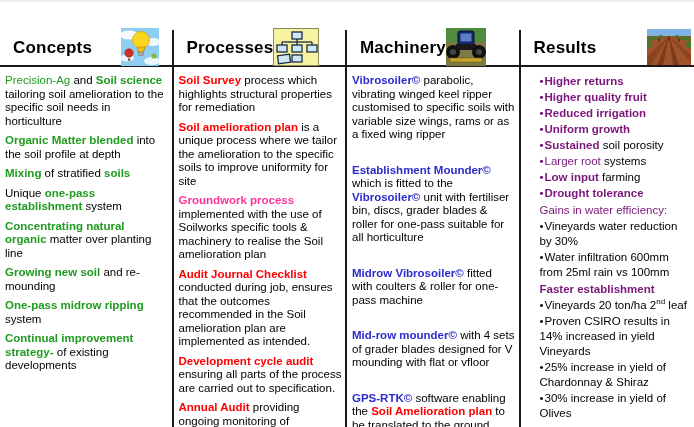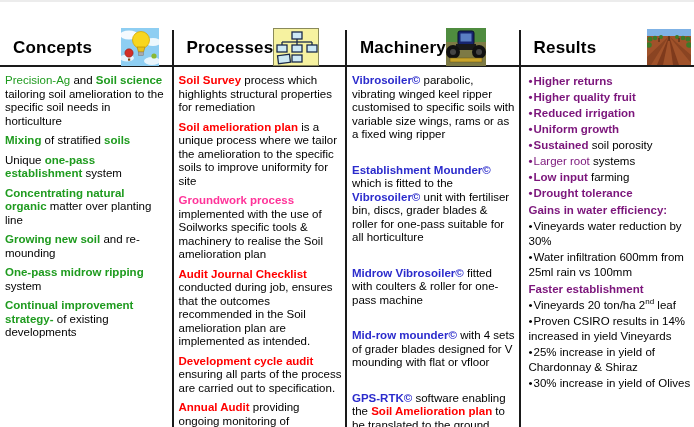--- a/index.html
+++ b/index.html
@@ -12,21 +12,21 @@
             border-bottom:2px solid #1a1a1a;padding-left:13px;flex:none;}
   .col-title{font-size:17px;font-weight:bold;color:#000;letter-spacing:0.2px;}
   .col-icon{flex:none;line-height:0;margin-top:-2px;}
   .col:nth-child(1) .col-icon{margin-right:13px;}
   .col:nth-child(2) .col-icon{margin-right:46px;}
   .col:nth-child(3) .col-icon{margin-right:40px;}
   .col:nth-child(4) .col-icon{margin-right:3px;}
   .col-body{padding:7px 3px 0 5px;font-size:11.5px;line-height:13.5px;color:#000;}
   .para{margin:0 0 6px 0;}
   .col-body.spaced .para{margin:0 0 22px 0;}
-  .col-body.results{line-height:15px;padding-left:8px;}
+  .col-body.results{line-height:15px;padding-left:19px;}
   .col-body.results .para{margin:0 0 1px 0;}
   .col-body.results .para.heading{margin-top:2px;}
   .bullet{margin-right:1px;}
   sup{font-size:8px;line-height:0;}
 </style>
 </head>
 <body>
 
 <div class="slide">
   <div class="cols">
@@ -42,20 +42,21 @@
               <circle cx="20" cy="12" r="8.5" fill="#f8d61e" stroke="#d8a800" stroke-width="0.8"></circle>
               <path d="M16 19 L24 19 L22.5 24 L17.5 24 Z" fill="#e8c31a" stroke="#b08000" stroke-width="0.6"></path>
               <rect x="17.5" y="24" width="5" height="3.5" fill="#aaaaaa" stroke="#777777" stroke-width="0.5"></rect>
               <circle cx="8" cy="25" r="4.2" fill="#d22f27" stroke="#8a1a14" stroke-width="0.5"></circle>
               <rect x="7" y="30.5" width="2.2" height="2.2" fill="#7a4a1a"></rect>
               <circle cx="33" cy="28" r="2.6" fill="#8ab832"></circle>
             </svg></span>
         </div>
         <div class="col-body">
           <div class="para"><span style="color: rgb(31, 155, 31); font-weight: normal;">Precision-Ag</span><span style="color: rgb(0, 0, 0);"> and </span><span style="color: rgb(31, 155, 31); font-weight: bold;">Soil science</span><span style="color: rgb(0, 0, 0);"> tailoring soil amelioration to the specific soil needs in horticulture</span></div>
+          <div class="para"><span style="color: rgb(31, 155, 31); font-weight: bold;">Organic Matter blended</span><span style="color: rgb(0, 0, 0);"> into the soil profile at depth</span></div>
           <div class="para"><span style="color: rgb(31, 155, 31); font-weight: bold;">Mixing</span><span style="color: rgb(0, 0, 0);"> of stratified </span><span style="color: rgb(31, 155, 31); font-weight: bold;">soils</span></div>
           <div class="para"><span style="color: rgb(0, 0, 0);">Unique </span><span style="color: rgb(31, 155, 31); font-weight: bold;">one-pass establishment</span><span style="color: rgb(0, 0, 0);"> system</span></div>
           <div class="para"><span style="color: rgb(31, 155, 31); font-weight: bold;">Concentrating natural organic</span><span style="color: rgb(0, 0, 0);"> matter over planting line</span></div>
           <div class="para"><span style="color: rgb(31, 155, 31); font-weight: bold;">Growing new soil</span><span style="color: rgb(0, 0, 0);"> and re-mounding</span></div>
           <div class="para"><span style="color: rgb(31, 155, 31); font-weight: bold;">One-pass midrow ripping</span><span style="color: rgb(0, 0, 0);"> system</span></div>
           <div class="para"><span style="color: rgb(31, 155, 31); font-weight: bold;">Continual improvement strategy-</span><span style="color: rgb(0, 0, 0);"> of existing developments</span></div>
         </div>
       </div>
       <div class="col">
         <div class="col-head">
@@ -139,21 +140,21 @@
         </div>
         <div class="col-body results">
           <div class="para"><span class="bullet" style="color: rgb(123, 21, 123); font-weight: bold;">•</span><span style="color: rgb(123, 21, 123); font-weight: bold;">Higher returns</span></div>
           <div class="para"><span class="bullet" style="color: rgb(123, 21, 123); font-weight: bold;">•</span><span style="color: rgb(123, 21, 123); font-weight: bold;">Higher quality fruit</span></div>
           <div class="para"><span class="bullet" style="color: rgb(123, 21, 123); font-weight: bold;">•</span><span style="color: rgb(123, 21, 123); font-weight: bold;">Reduced irrigation</span></div>
           <div class="para"><span class="bullet" style="color: rgb(123, 21, 123); font-weight: bold;">•</span><span style="color: rgb(123, 21, 123); font-weight: bold;">Uniform growth</span></div>
           <div class="para"><span class="bullet" style="color: rgb(123, 21, 123); font-weight: bold;">•</span><span style="color: rgb(123, 21, 123); font-weight: bold;">Sustained</span><span style="color: rgb(0, 0, 0);"> soil porosity</span></div>
           <div class="para"><span class="bullet" style="color: rgb(123, 21, 123); font-weight: bold;">•</span><span style="color: rgb(123, 21, 123); font-weight: normal;">Larger root</span><span style="color: rgb(0, 0, 0);"> systems</span></div>
           <div class="para"><span class="bullet" style="color: rgb(123, 21, 123); font-weight: bold;">•</span><span style="color: rgb(123, 21, 123); font-weight: bold;">Low input</span><span style="color: rgb(0, 0, 0);"> farming</span></div>
           <div class="para"><span class="bullet" style="color: rgb(123, 21, 123); font-weight: bold;">•</span><span style="color: rgb(123, 21, 123); font-weight: bold;">Drought tolerance</span></div>
-          <div class="para heading"><span style="color: rgb(123, 21, 123); font-weight: bold;">Gains in water efficiency:</span></div>
+          <div class="para heading"><span style="color: rgb(123, 21, 123); font-weight: normal;">Gains in water efficiency:</span></div>
           <div class="para"><span class="bullet" style="color: rgb(0, 0, 0);">•</span><span style="color: rgb(0, 0, 0);">Vineyards water reduction by 30%</span></div>
           <div class="para"><span class="bullet" style="color: rgb(0, 0, 0);">•</span><span style="color: rgb(0, 0, 0);">Water infiltration 600mm from 25ml rain vs 100mm</span></div>
           <div class="para heading"><span style="color: rgb(123, 21, 123); font-weight: bold;">Faster establishment</span></div>
           <div class="para"><span class="bullet" style="color: rgb(0, 0, 0);">•</span><span style="color: rgb(0, 0, 0);">Vineyards 20 ton/ha 2</span><sup style="color: rgb(0, 0, 0);">nd</sup><span style="color: rgb(0, 0, 0);"> leaf</span></div>
           <div class="para"><span class="bullet" style="color: rgb(0, 0, 0);">•</span><span style="color: rgb(0, 0, 0);">Proven CSIRO results in 14% increased in yield Vineyards</span></div>
           <div class="para"><span class="bullet" style="color: rgb(0, 0, 0);">•</span><span style="color: rgb(0, 0, 0);">25% increase in yield of Chardonnay &amp; Shiraz</span></div>
           <div class="para"><span class="bullet" style="color: rgb(0, 0, 0);">•</span><span style="color: rgb(0, 0, 0);">30% increase in yield of Olives</span></div>
         </div>
       </div>
     </div>

